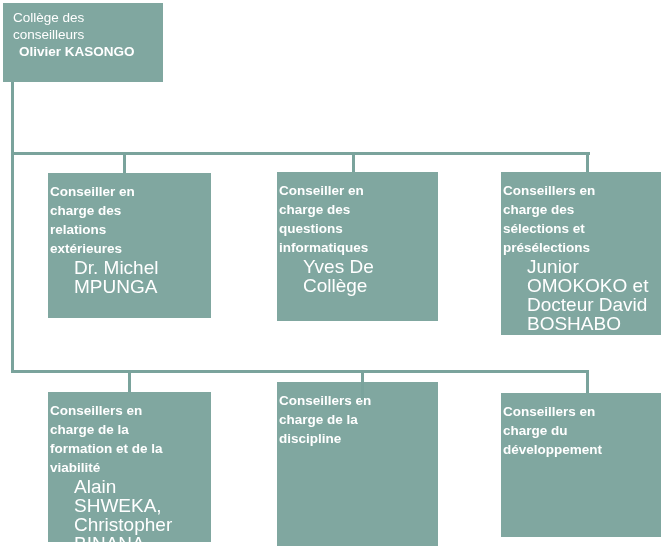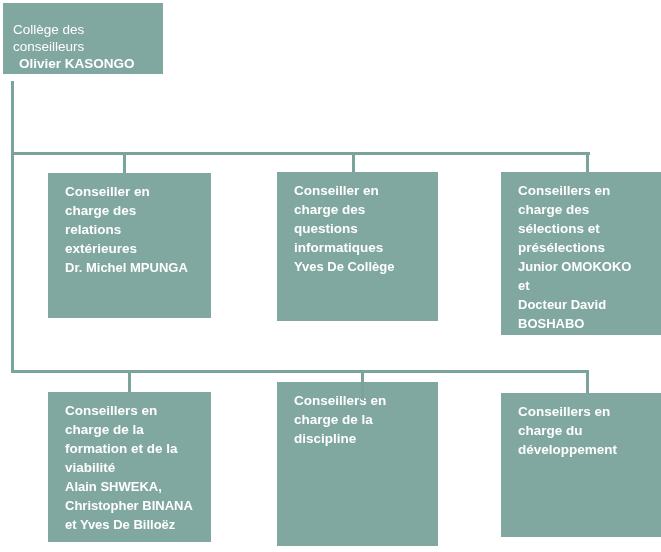--- a/index.html
+++ b/index.html
@@ -15,34 +15,35 @@
     position: absolute;
     background: #7aa39c;
     z-index: 1;
   }
   .line.over { z-index: 3; }
   .node {
     position: absolute;
     background: #80a7a0;
     color: #ffffff;
     box-sizing: border-box;
-    padding: 9px 17px;
+    padding: 9px 2px;
     z-index: 2;
   }
   .node-title {
     font-weight: 700;
     font-size: 13.5px;
     line-height: 19px;
     white-space: pre-line;
   }
   .node-members {
-    font-weight: 700;
-    font-size: 13px;
+    font-weight: 400;
+    font-size: 19px;
     line-height: 19px;
     white-space: pre-line;
+    margin-left: 24px;
   }
   .root-title {
     font-weight: 400;
     font-size: 13.5px;
     line-height: 17px;
     white-space: pre-line;
   }
   .root-name {
     font-weight: 700;
     font-size: 13.5px;
@@ -58,21 +59,21 @@
   <div class="line" style="left: 11px; top: 81px; width: 3px; height: 292px; background: rgb(122, 163, 156);"></div>
   <div class="line" style="left: 11px; top: 152px; width: 579px; height: 3px; background: rgb(122, 163, 156);"></div>
   <div class="line" style="left: 123px; top: 152px; width: 3px; height: 21px; background: rgb(122, 163, 156);"></div>
   <div class="line" style="left: 352px; top: 152px; width: 3px; height: 20px; background: rgb(122, 163, 156);"></div>
   <div class="line" style="left: 586px; top: 152px; width: 3px; height: 20px; background: rgb(122, 163, 156);"></div>
   <div class="line" style="left: 11px; top: 370px; width: 578px; height: 3px; background: rgb(122, 163, 156);"></div>
   <div class="line" style="left: 128px; top: 370px; width: 3px; height: 22px; background: rgb(122, 163, 156);"></div>
   <div class="line over" style="left: 361px; top: 370px; width: 3px; height: 30px; background: rgb(122, 163, 156);"></div>
   <div class="line" style="left: 586px; top: 370px; width: 3px; height: 23px; background: rgb(122, 163, 156);"></div>
 
-  <div class="node" style="left: 3px; top: 3px; width: 160px; height: 71px; padding: 18px 10px; background: rgb(128, 167, 160); color: rgb(255, 255, 255);">
+  <div class="node" style="left: 3px; top: 3px; width: 160px; height: 79px; padding: 6px 10px; background: rgb(128, 167, 160); color: rgb(255, 255, 255);">
     <div class="root-title">Collège des
 conseilleurs</div>
     <div class="root-name">Olivier KASONGO</div>
   </div>
 
   <div class="node" style="left: 48px; top: 173px; width: 163px; height: 145px; background: rgb(128, 167, 160); color: rgb(255, 255, 255);">
     <div class="node-title">Conseiller en
 charge des
 relations
 extérieures</div>

